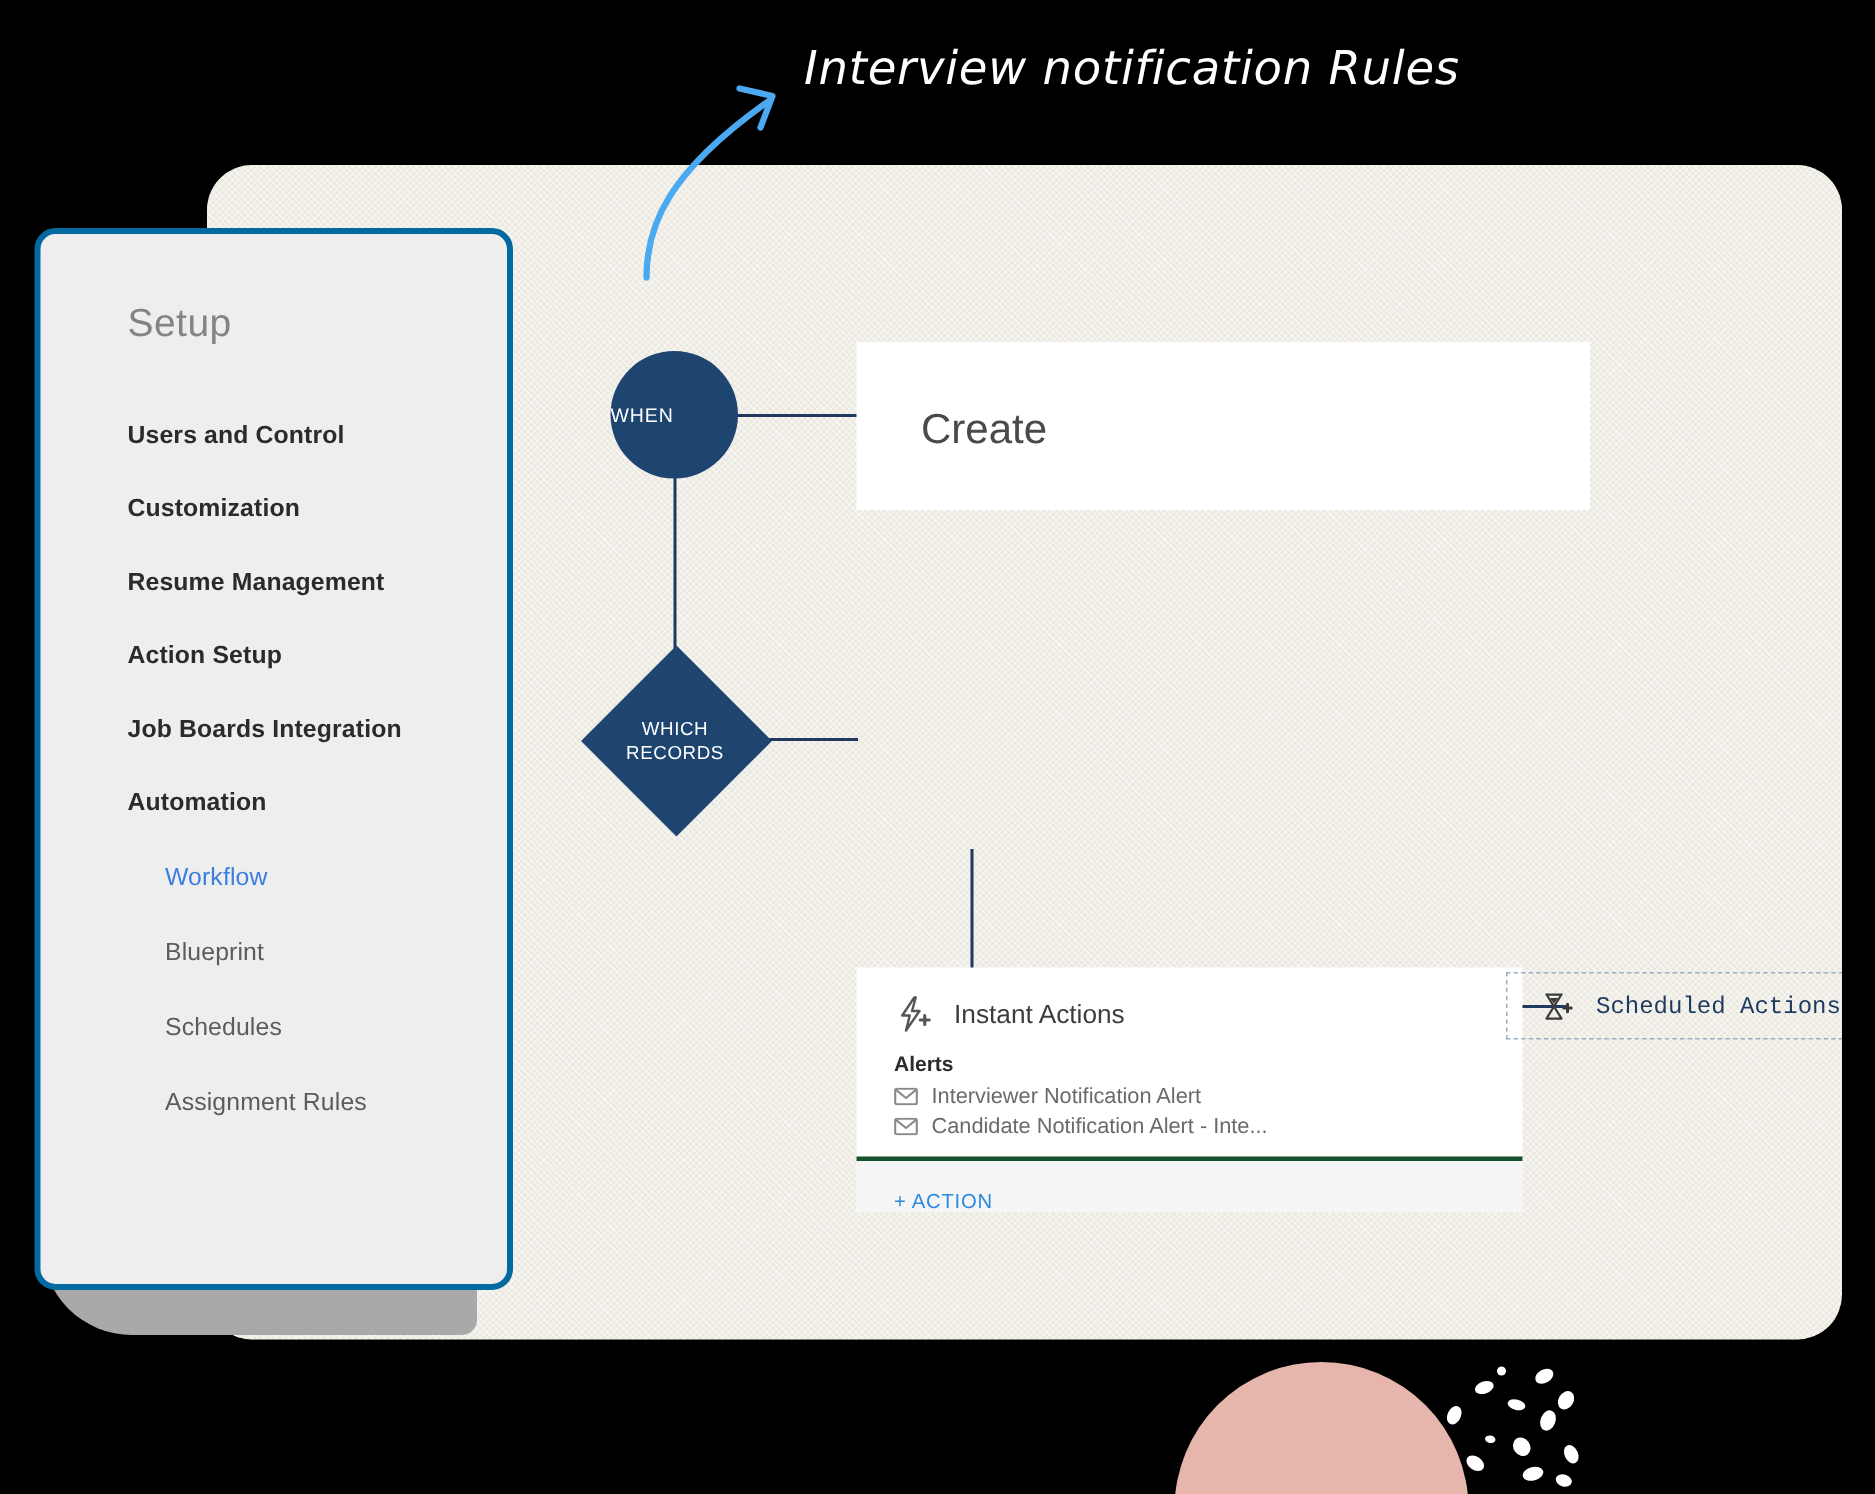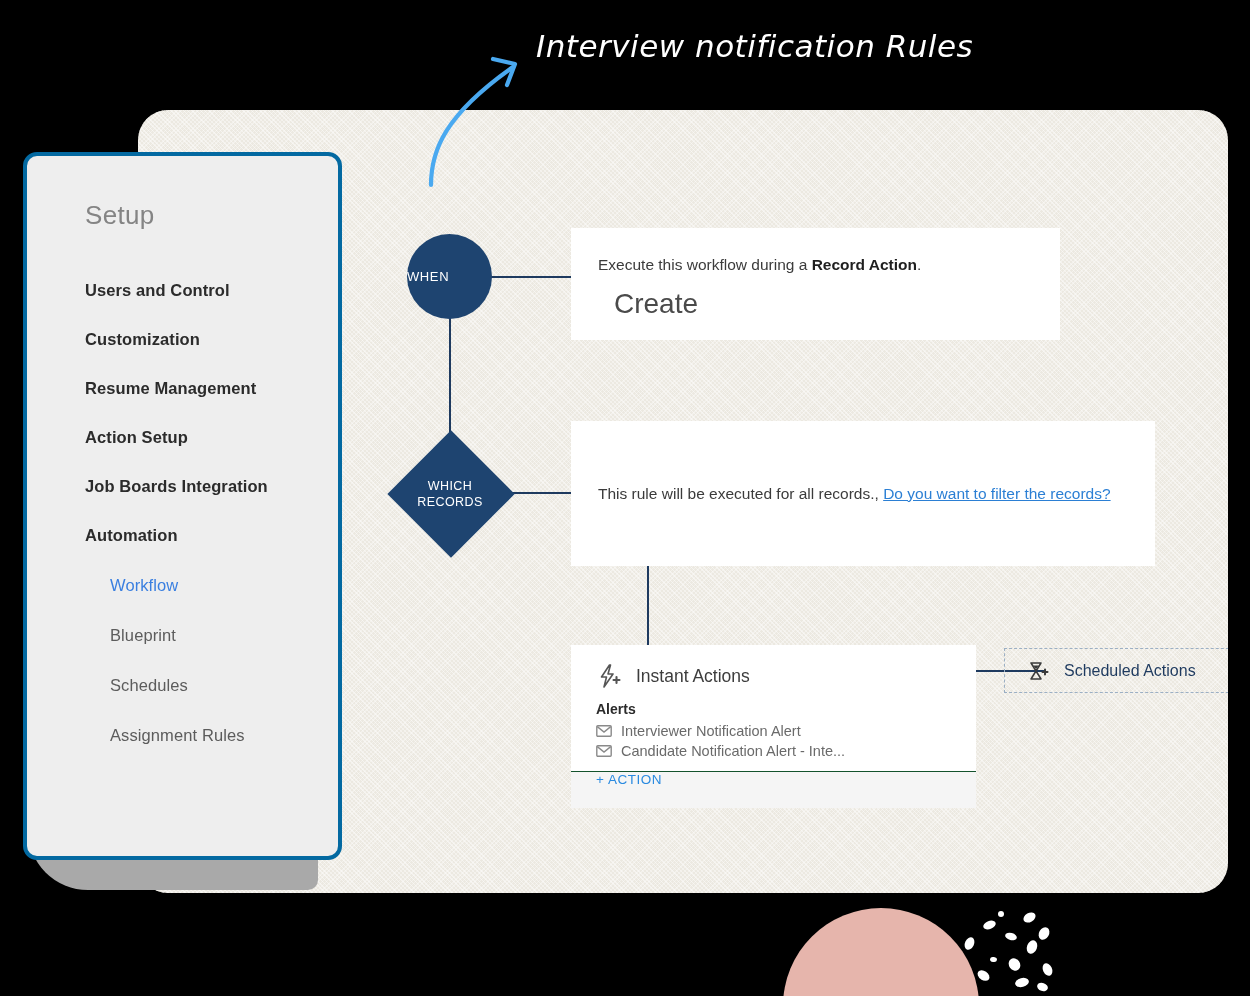--- a/index.html
+++ b/index.html
@@ -197,38 +197,38 @@
     left: 571px; top: 421px; width: 584px; height: 145px;
     display: flex; align-items: center; padding-left: 27px;
   }
   .card-which .txt { font-size: 15.5px; color: #3b3b3b; }
   .card-which .txt a {
     color: #2b7fd4;
     text-decoration: underline;
   }
 
   .card-actions {
-    left: 571px; top: 645px; width: 405px; height: 163px;
+    left: 571px; top: 645px; width: 444px; height: 163px;
     display: flex; flex-direction: column;
   }
   .ia-head {
     display: flex; align-items: center; gap: 14px;
     padding: 14px 0 0 25px; height: 48px;
   }
   .ia-head .title { font-size: 17.5px; color: #3d3d3d; }
   .ia-body { padding: 8px 0 0 25px; flex: 1; }
   .ia-alerts-label { font-size: 14px; font-weight: bold; color: #2b2b2b; margin-bottom: 4px; }
   .ia-alert {
     display: flex; align-items: center; gap: 9px;
     font-size: 14.5px; color: #6a6a6a; height: 20px; line-height: 20px;
   }
   .ia-foot {
     height: 37px; background: #f5f5f5;
-    display: flex; align-items: flex-start; padding-left: 25px;
-    border-top: 1px solid #14532d;
+    display: flex; align-items: flex-end; padding-left: 25px;
+    border-top: 3px solid #14532d;
   }
   .ia-foot .addaction {
     font-size: 13.5px; color: #2a8ae0; letter-spacing: 0.5px;
   }
 
   .card-sched {
     position: absolute;
     left: 1004px; top: 648px; width: 240px; height: 45px;
     border: 1.5px dashed #9bafc4;
     display: flex; align-items: center; gap: 15px;
@@ -294,30 +294,23 @@
 
       <div class="node-diamond-wrap" style="left:246px; top:311px;">
         <div class="node-diamond"></div>
         <div class="node-diamond-label">
           <span>WHICH</span>
           <span>RECORDS</span>
         </div>
       </div>
 
       <div class="card card-when" style="left:433px; top:118px;">
-        <div class="line1"><span>Execute this workflow during a </span><b>Record Action</b><span>.</span></div>
         <div class="line2">Create</div>
       </div>
 
-      <div class="card card-which" style="left:433px; top:311px;">
-        <div class="txt">
-          <span>This rule will be executed for all records.,</span>
-          <a href="#">Do you want to filter the records?</a>
-        </div>
-      </div>
 
       <div class="card card-actions" style="left:433px; top:535px;">
         <div class="ia-head">
           <span>
             <svg class="icon" width="26" height="26" viewBox="0 0 26 26">
               <path d="M13.5 2 L5.5 14 L10.5 14 L8 24 L17 11 L12 11 L14.5 2 Z" fill="none" stroke="#555555" stroke-width="1.6" stroke-linejoin="round"></path>
               <path d="M17.5 17 h6 M20.5 14 v6" stroke="#555555" stroke-width="2.1" stroke-linecap="round"></path>
             </svg>
           </span>
           <span class="title">Instant Actions</span>
@@ -341,21 +334,21 @@
               </svg>
             </span>
             <span>Candidate Notification Alert - Inte...</span>
           </div>
         </div>
         <div class="ia-foot">
           <span class="addaction">+ ACTION</span>
         </div>
       </div>
 
-      <div class="card-sched" style="left:866px; top:538px;">
+      <div class="card-sched" style="left:866px; top:538px;font-family:Liberation Mono, monospace;">
         <span>
           <svg class="icon" width="22" height="22" viewBox="0 0 22 22">
             <path d="M4 3 h10 M4 19 h10 M4 3 L14 19 M14 3 L4 19" fill="none" stroke="#3a3a3a" stroke-width="1.5" stroke-linecap="round"></path>
             <path d="M6.2 5.4 h5.6 L9 9 Z" fill="#3a3a3a"></path>
             <path d="M15.5 12 h5 M18 9.5 v5" stroke="#3a3a3a" stroke-width="2" stroke-linecap="round"></path>
           </svg>
         </span>
         <span class="title">Scheduled Actions</span>
       </div>
 

